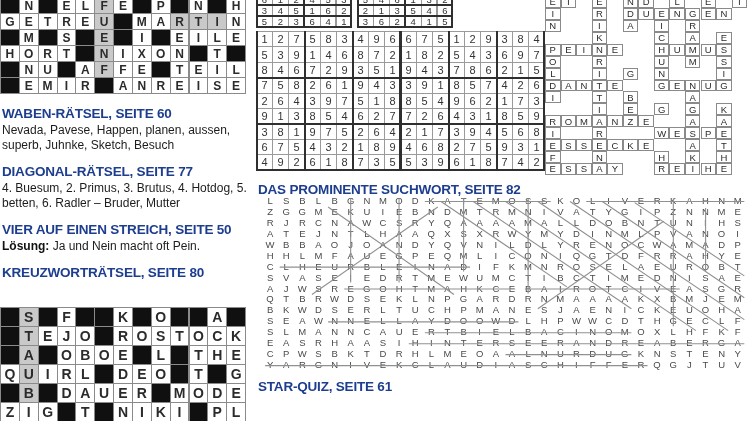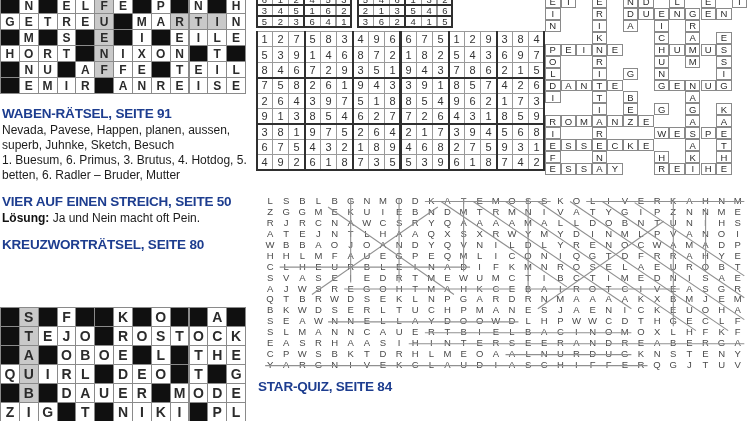--- a/index.html
+++ b/index.html
@@ -103,23 +103,24 @@
       <div class="cell" style="left: 114.1px; top: 81px; width: 17.85px; height: 15px; font-size: 12px; font-weight: bold; background: rgb(255, 255, 255);">A</div>
       <div class="cell" style="left: 132.95px; top: 81px; width: 17.85px; height: 15px; font-size: 12px; font-weight: bold; background: rgb(255, 255, 255);">N</div>
       <div class="cell" style="left: 151.8px; top: 81px; width: 17.85px; height: 15px; font-size: 12px; font-weight: bold; background: rgb(255, 255, 255);">R</div>
       <div class="cell" style="left: 170.65px; top: 81px; width: 17.85px; height: 15px; font-size: 12px; font-weight: bold; background: rgb(255, 255, 255);">E</div>
       <div class="cell" style="left: 189.5px; top: 81px; width: 17.85px; height: 15px; font-size: 12px; font-weight: bold; background: rgb(255, 255, 255);">I</div>
       <div class="cell" style="left: 208.35px; top: 81px; width: 17.85px; height: 15px; font-size: 12px; font-weight: bold; background: rgb(255, 255, 255);">S</div>
       <div class="cell" style="left: 227.2px; top: 81px; width: 17.85px; height: 15px; font-size: 12px; font-weight: bold; background: rgb(255, 255, 255);">E</div>
     </div>
 
   <div id="sections">
-      <div class="sec-title">WABEN-RÄTSEL, SEITE 91</div>
+      <div class="sec-title">WABEN-RÄTSEL, SEITE 60</div>
       <div class="sec-body">Nevada, Pavese, Happen, planen, aussen, superb, Juhnke, Sketch, Besuch</div>
-      <div class="sec-body">1. Buesum, 6. Primus, 3. Brutus, 4. Hotdog, 5. betten, 6. Radler – Bruder, Mutter</div>
+      <div class="sec-title">DIAGONAL-RÄTSEL, SEITE 77</div>
+      <div class="sec-body">4. Buesum, 2. Primus, 3. Brutus, 4. Hotdog, 5. betten, 6. Radler – Bruder, Mutter</div>
       <div class="sec-title">VIER AUF EINEN STREICH, SEITE 50</div>
       <div class="sec-body"><b>Lösung:</b> Ja und Nein macht oft Pein.</div>
       <div class="sec-title">KREUZWORTRÄTSEL, SEITE 80</div>
     </div>
 
   <div id="bl-cross" class="grid" style="left: 0px; top: 307px; width: 246.05px; height: 115px; background: rgb(138, 138, 138);">
       <div class="cell" style="left: 1px; top: 1px; width: 17.85px; height: 18px; font-size: 14px; font-weight: bold; background: rgb(16, 16, 16);"></div>
       <div class="cell" style="left: 19.85px; top: 1px; width: 17.85px; height: 18px; font-size: 14px; font-weight: bold; background: rgb(201, 201, 201);">S</div>
       <div class="cell" style="left: 38.7px; top: 1px; width: 17.85px; height: 18px; font-size: 14px; font-weight: bold; background: rgb(16, 16, 16);"></div>
       <div class="cell" style="left: 57.55px; top: 1px; width: 17.85px; height: 18px; font-size: 14px; font-weight: bold; background: rgb(255, 255, 255);">F</div>
@@ -533,20 +534,21 @@
       <div class="cell" style="left: 31.1px; top: 167.02px; width: 15.55px; height: 11.93px; border: 1px solid rgb(138, 138, 138); background: rgb(255, 255, 255); font-size: 9.5px;">S</div>
       <div class="cell" style="left: 46.65px; top: 167.02px; width: 15.55px; height: 11.93px; border: 1px solid rgb(138, 138, 138); background: rgb(255, 255, 255); font-size: 9.5px;">A</div>
       <div class="cell" style="left: 62.2px; top: 167.02px; width: 15.55px; height: 11.93px; border: 1px solid rgb(138, 138, 138); background: rgb(255, 255, 255); font-size: 9.5px;">Y</div>
       <div class="cell" style="left: 108.85px; top: 167.02px; width: 15.55px; height: 11.93px; border: 1px solid rgb(138, 138, 138); background: rgb(255, 255, 255); font-size: 9.5px;">R</div>
       <div class="cell" style="left: 124.4px; top: 167.02px; width: 15.55px; height: 11.93px; border: 1px solid rgb(138, 138, 138); background: rgb(255, 255, 255); font-size: 9.5px;">E</div>
       <div class="cell" style="left: 139.95px; top: 167.02px; width: 15.55px; height: 11.93px; border: 1px solid rgb(138, 138, 138); background: rgb(255, 255, 255); font-size: 9.5px;">I</div>
       <div class="cell" style="left: 155.5px; top: 167.02px; width: 15.55px; height: 11.93px; border: 1px solid rgb(138, 138, 138); background: rgb(255, 255, 255); font-size: 9.5px;">H</div>
       <div class="cell" style="left: 171.05px; top: 167.02px; width: 15.55px; height: 11.93px; border: 1px solid rgb(138, 138, 138); background: rgb(255, 255, 255); font-size: 9.5px;">E</div>
     </div>
 
+  <div class="hdr" style="left:258px;top:182px;">DAS PROMINENTE SUCHWORT, SEITE 82</div>
   <div id="ws-grid">
       <div class="ws-row" style="top: 0px;">
         <span class="ws-ltr">L</span>
         <span class="ws-ltr">S</span>
         <span class="ws-ltr">B</span>
         <span class="ws-ltr">L</span>
         <span class="ws-ltr">B</span>
         <span class="ws-ltr">G</span>
         <span class="ws-ltr">N</span>
         <span class="ws-ltr">M</span>
@@ -1077,16 +1079,16 @@
         <line x1="308.0738" y1="5.5" x2="482.31019999999995" y2="123.652" stroke="#909090" stroke-width="1.1"></line>
         <line x1="340.3398" y1="5.5" x2="482.31019999999995" y2="101.772" stroke="#909090" stroke-width="1.1"></line>
         <line x1="372.6058" y1="6.594" x2="482.31019999999995" y2="79.892" stroke="#909090" stroke-width="1.1"></line>
         <line x1="275.8078" y1="112.712" x2="401.64519999999993" y2="25.192" stroke="#909090" stroke-width="1.1"></line>
         <line x1="49.9458" y1="98.49" x2="175.7832" y2="10.969999999999999" stroke="#909090" stroke-width="1.1"></line>
         <line x1="66.0788" y1="10.969999999999999" x2="191.9162" y2="98.49" stroke="#909090" stroke-width="1.1"></line>
       </svg>
     </div>
 
   <div id="sq-block">
-    <div class="hdr" style="position:static;">STAR-QUIZ, SEITE 84</div>
+    <div class="hdr" style="position:static;">STAR-QUIZ, SEITE 61</div>
   </div>
 
 </div>
 
 </body></html>

